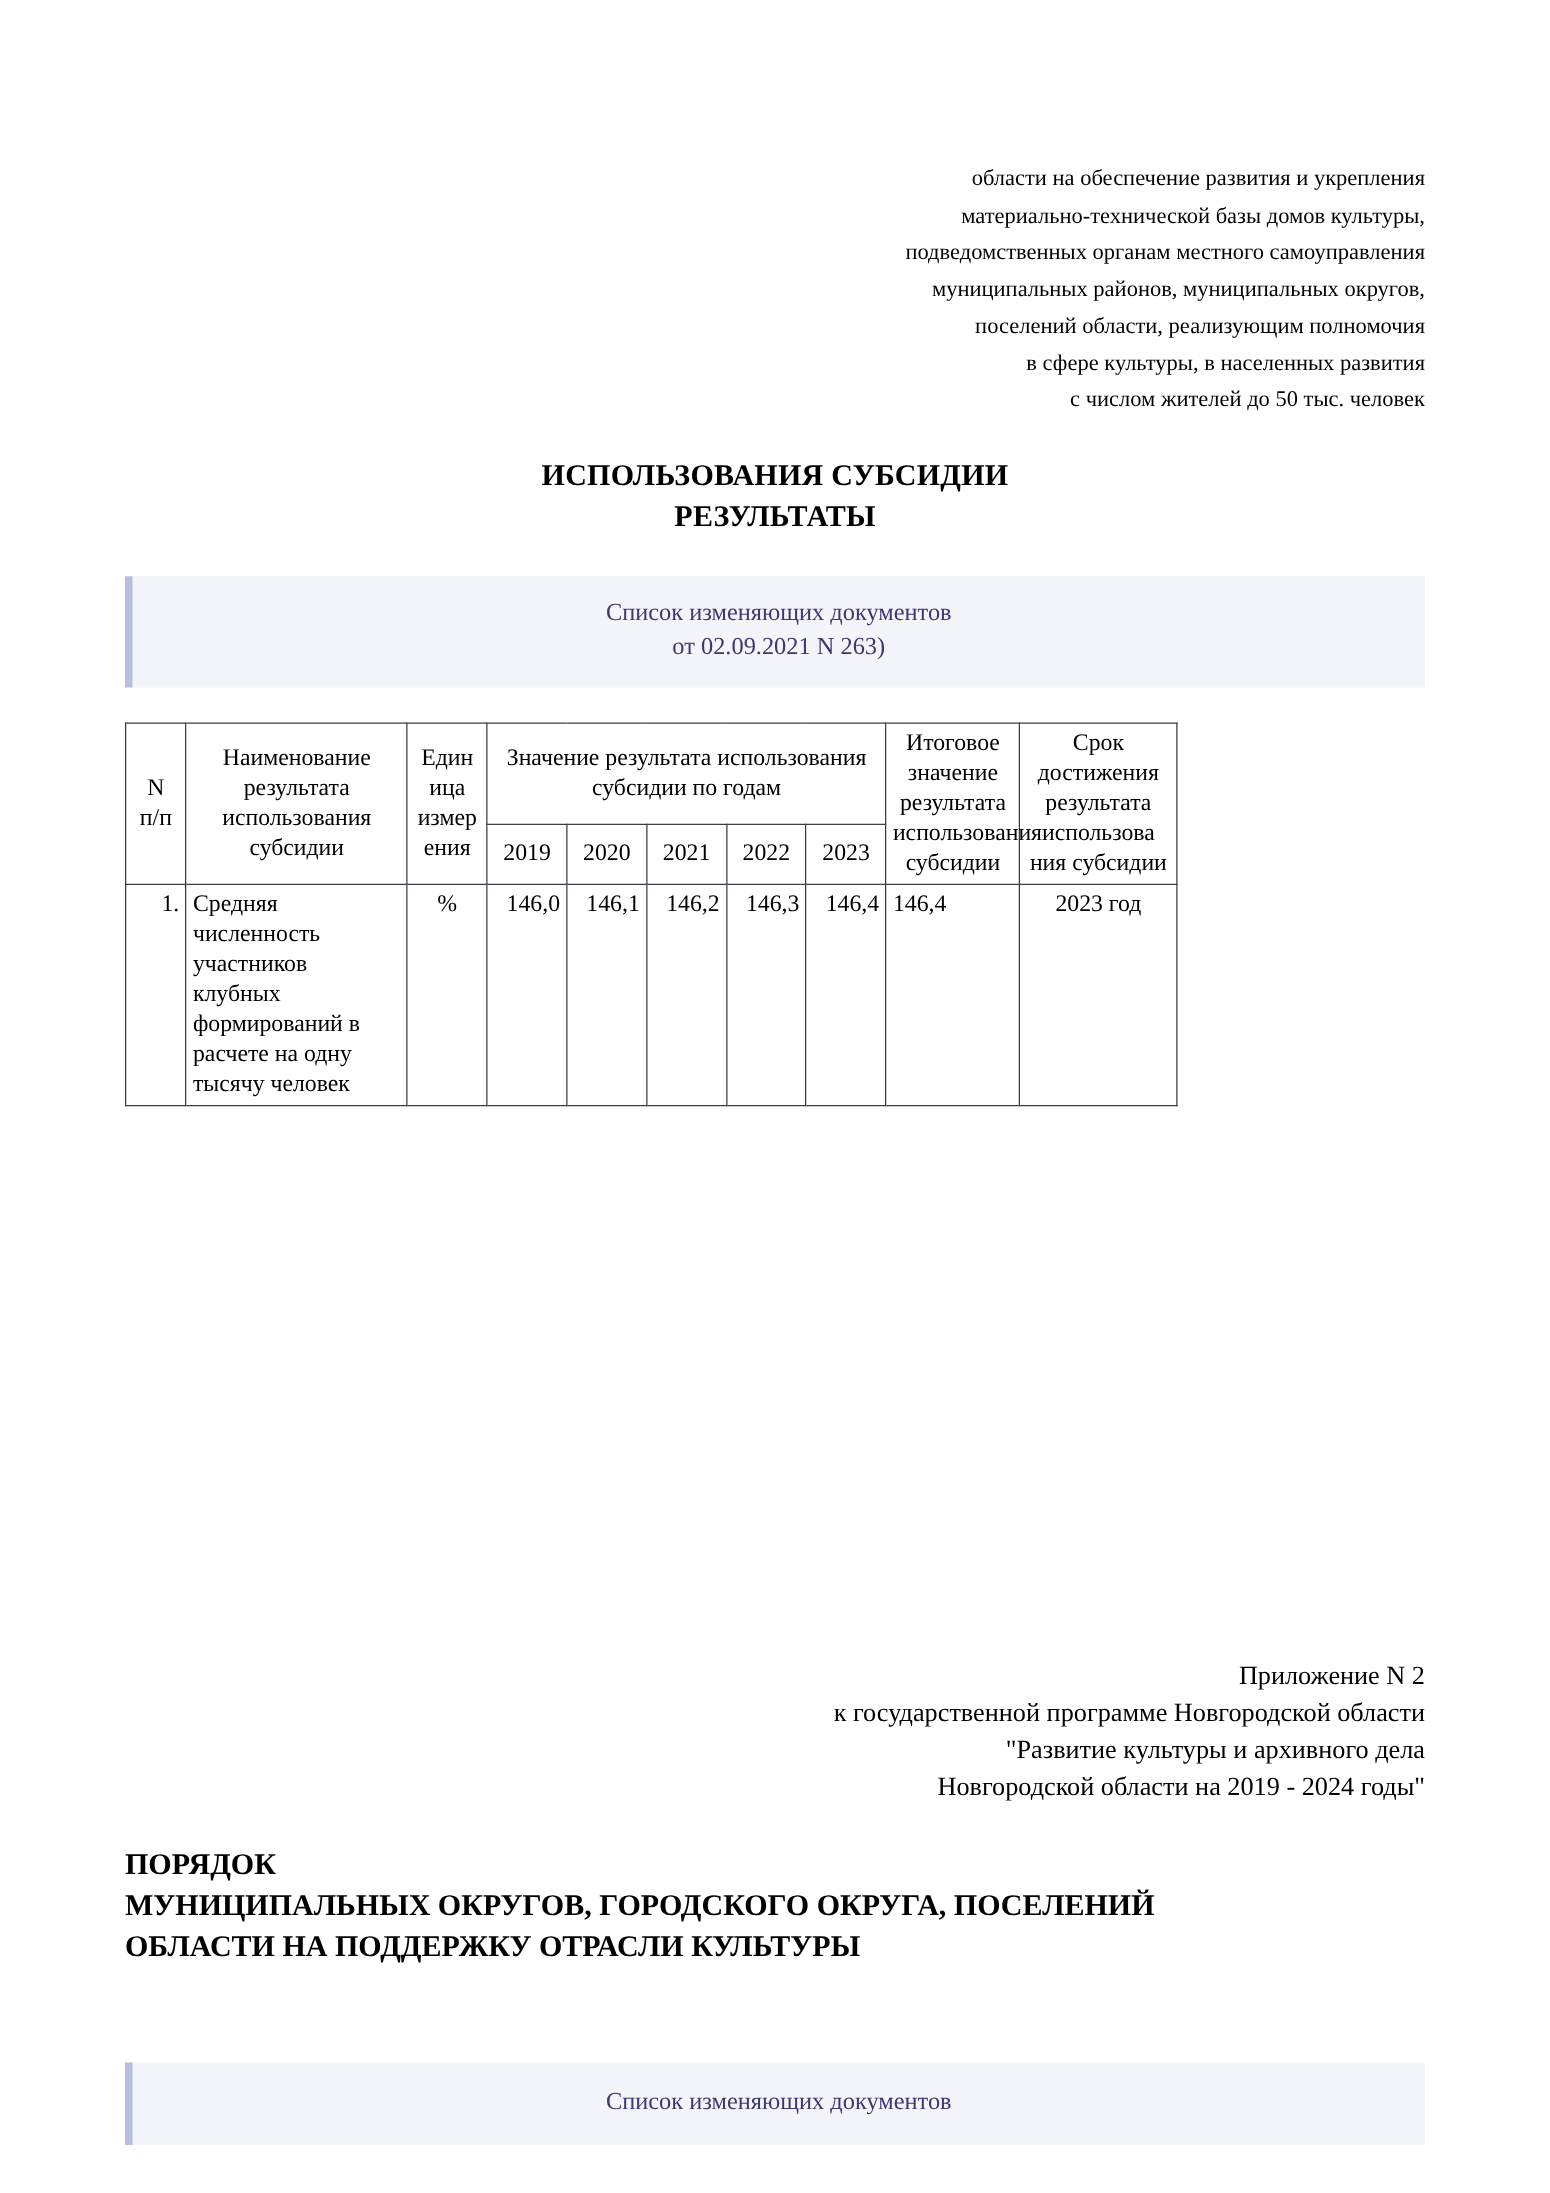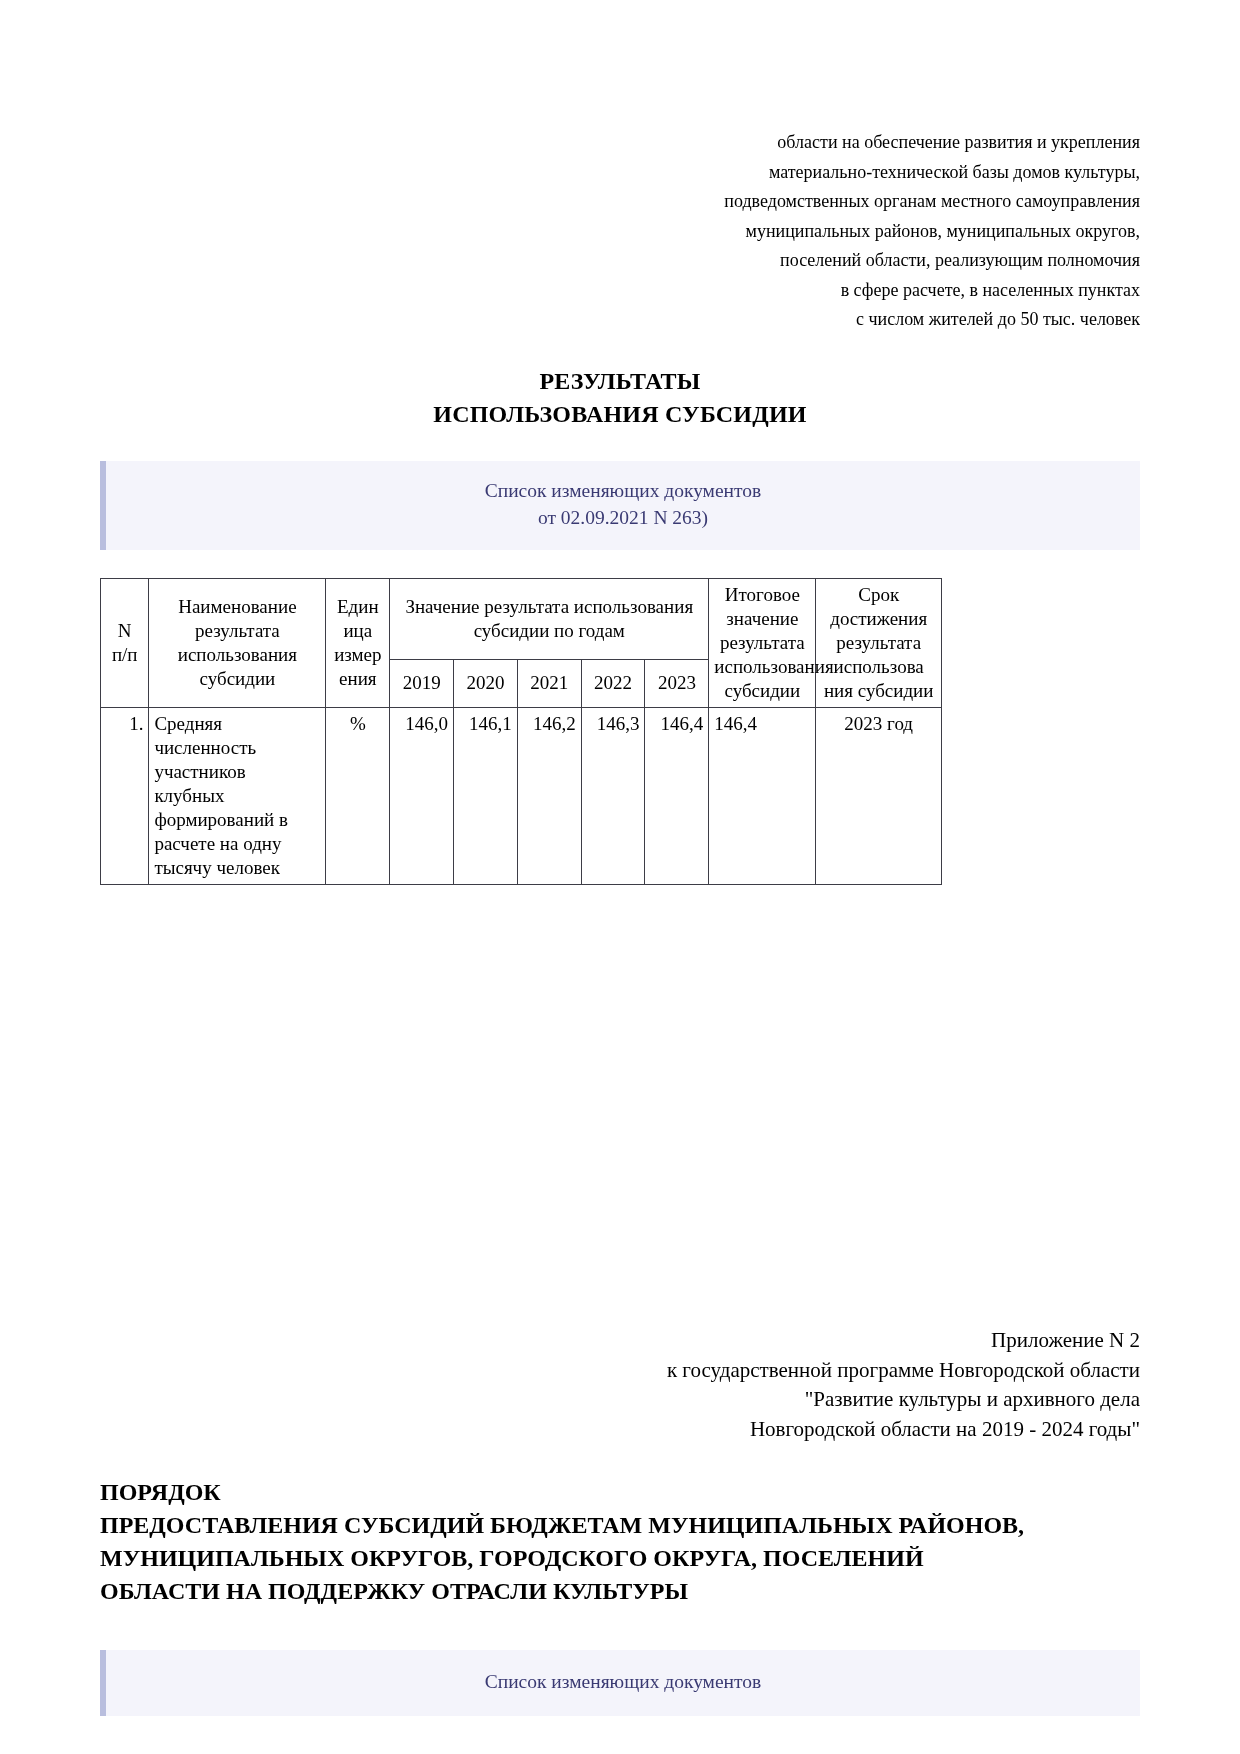--- a/index.html
+++ b/index.html
@@ -129,27 +129,27 @@
 <body>
 
 <div class="page">
 
   <div class="preamble">
     <div>области на обеспечение развития и укрепления</div>
     <div>материально-технической базы домов культуры,</div>
     <div>подведомственных органам местного самоуправления</div>
     <div>муниципальных районов, муниципальных округов,</div>
     <div>поселений области, реализующим полномочия</div>
-    <div>в сфере расчете, в населенных пунктах</div>
+    <div>в сфере культуры, в населенных развития</div>
     <div>с числом жителей до 50 тыс. человек</div>
   </div>
 
   <div class="doc-title">
+    <div>ИСПОЛЬЗОВАНИЯ СУБСИДИИ</div>
     <div>РЕЗУЛЬТАТЫ</div>
-    <div>ИСПОЛЬЗОВАНИЯ СУБСИДИИ</div>
   </div>
 
   <div class="changebox">
     <div>Список изменяющих документов</div>
     <div>от 02.09.2021 N 263)</div>
   </div>
 
   <div class="tbl-wrap" style="margin-left: 0px;">
     <table class="res">
       <colgroup>
@@ -203,21 +203,20 @@
 
   <div class="appendix">
     <div>Приложение N 2</div>
     <div>к государственной программе Новгородской области</div>
     <div>"Развитие культуры и архивного дела</div>
     <div>Новгородской области на 2019 - 2024 годы"</div>
   </div>
 
   <div class="bottom-title">
     <div>ПОРЯДОК</div>
-    <div>ПРЕДОСТАВЛЕНИЯ СУБСИДИЙ БЮДЖЕТАМ МУНИЦИПАЛЬНЫХ РАЙОНОВ,</div>
     <div>МУНИЦИПАЛЬНЫХ ОКРУГОВ, ГОРОДСКОГО ОКРУГА, ПОСЕЛЕНИЙ</div>
     <div>ОБЛАСТИ НА ПОДДЕРЖКУ ОТРАСЛИ КУЛЬТУРЫ</div>
   </div>
 
   <div class="changebox2">
     <div>Список изменяющих документов</div>
   </div>
 
 </div>
 

